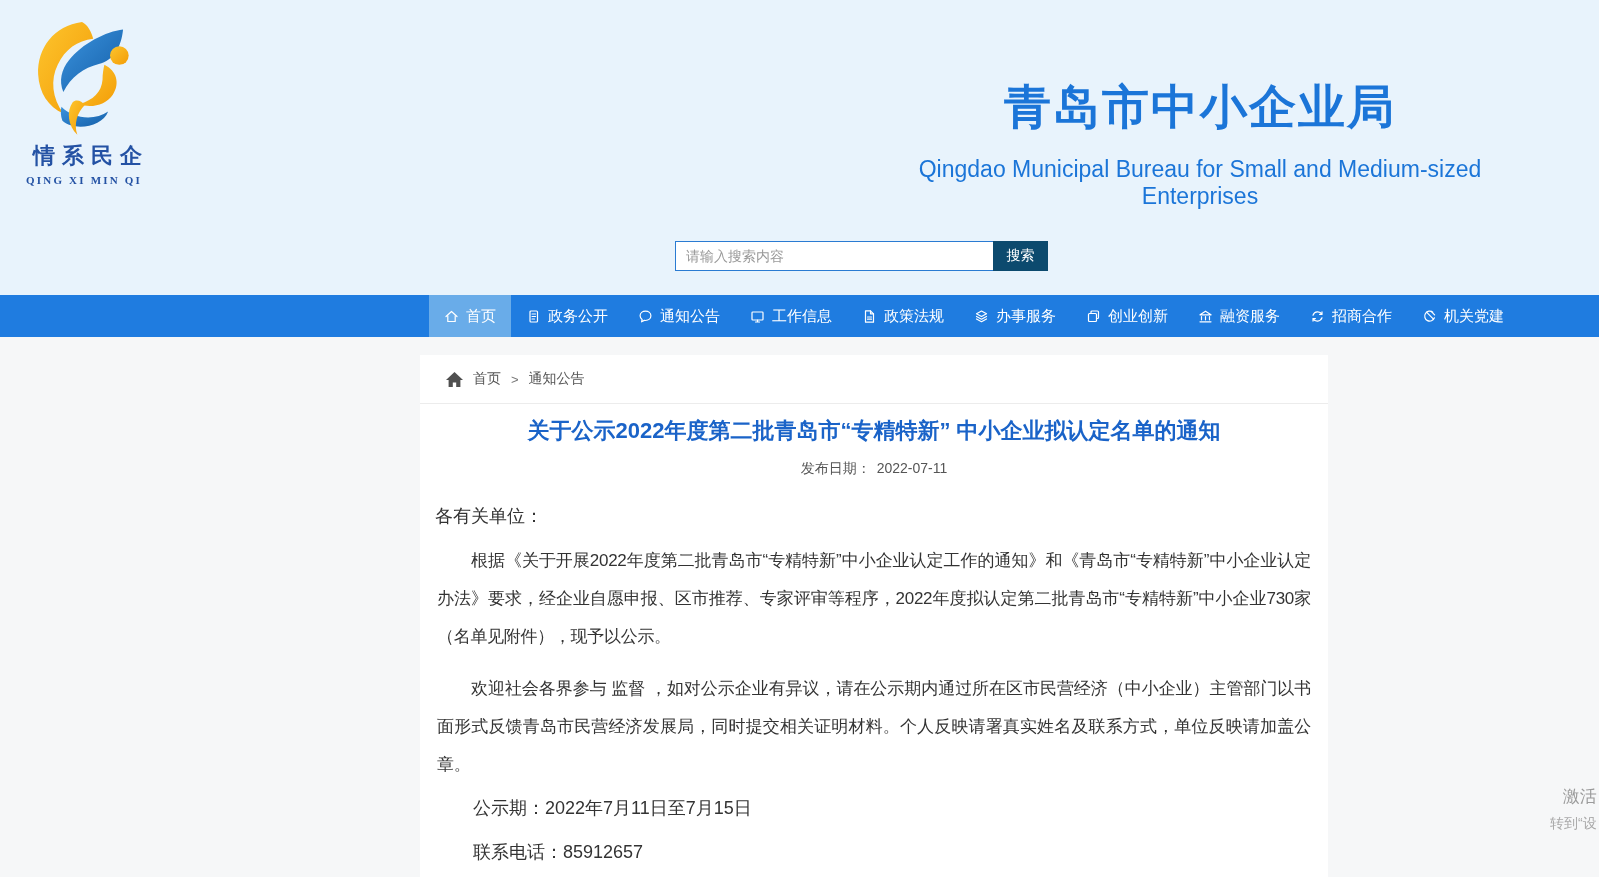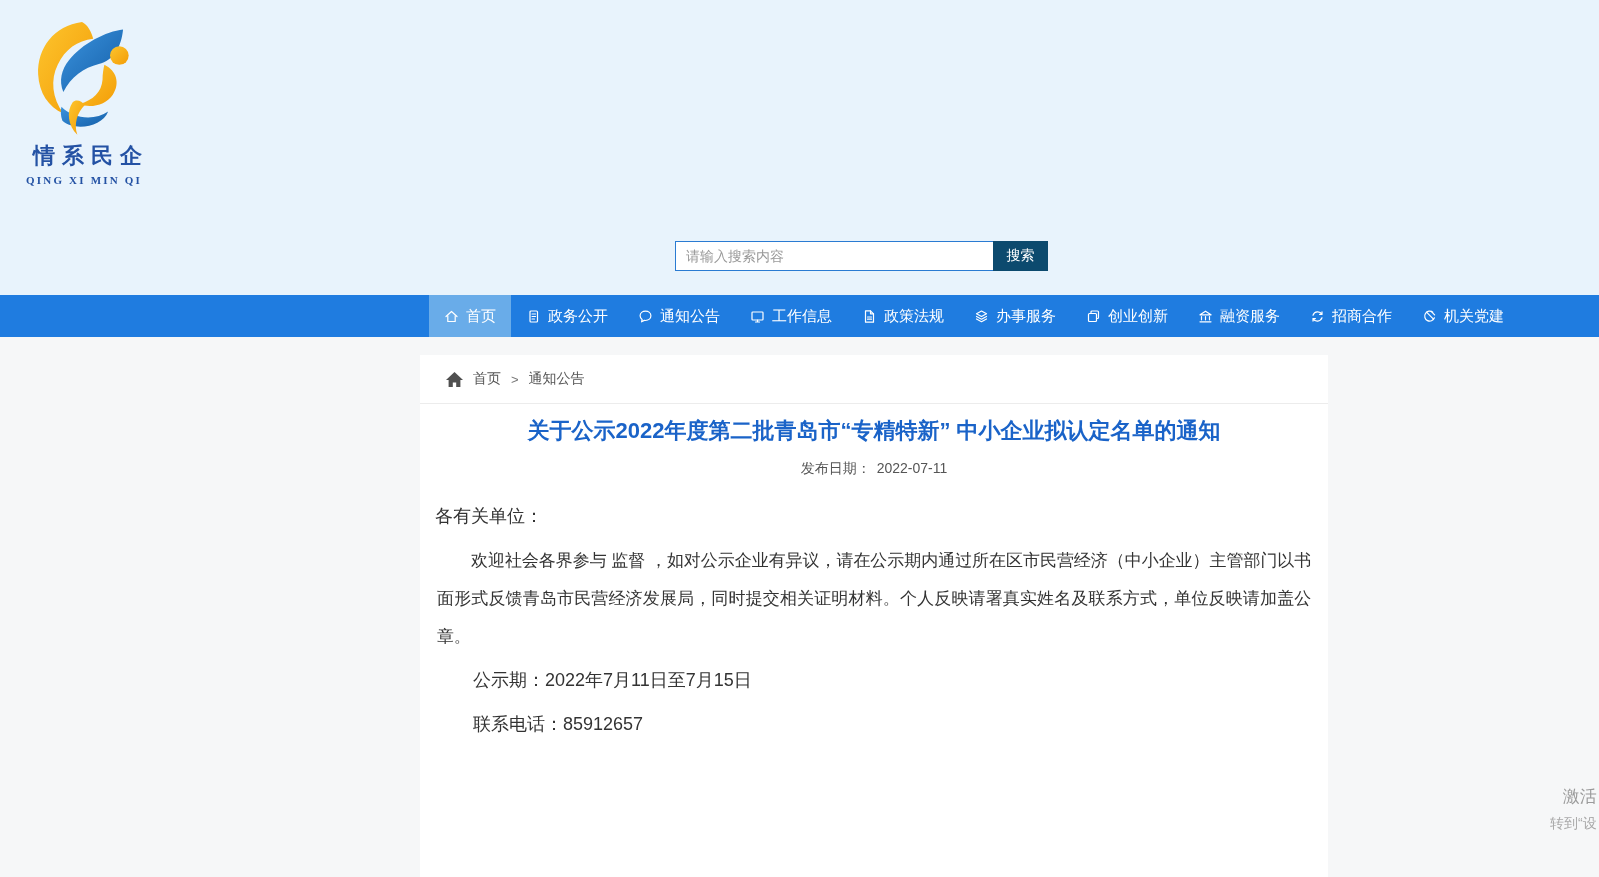--- a/index.html
+++ b/index.html
@@ -113,20 +113,22 @@
           <path d="M38 95 C50 108 74 110 88 100 C82 116 53 122 39 110 C37 105 37 99 38 95 Z" fill="url(#bg)"></path>
           <path d="M63 93 C55 101 51 113 55 125 C45 115 43 100 50 90 C54 86 60 89 63 93 Z" fill="url(#og)"></path>
         </svg>
       </div>
       <div class="logo-cn">情系民企</div>
       <div class="logo-en">QING XI MIN QI</div>
     </div>
 
 
     <div class="org org-right">
+      <div class="org-cn">青岛市中小企业局</div>
+      <div class="org-en">Qingdao Municipal Bureau for Small and Medium-sized Enterprises</div>
     </div>
 
     <input class="search-input" type="text" placeholder="请输入搜索内容" style="">
     <button class="search-btn">搜索</button>
   </header>
 
   <nav class="main-nav">
     <div class="nav-inner">
 
       <div class="nav-item active">
@@ -246,20 +248,21 @@
     </div>
 
     <h1 class="article-title">关于公示2022年度第二批青岛市“专精特新” 中小企业拟认定名单的通知</h1>
 
     <div class="pub-date">
       <span>发布日期：</span><span class="dv">2022-07-11</span>
     </div>
 
     <p class="salutation">各有关单位：</p>
 
+    <p class="para">根据《关于开展2022年度第二批青岛市“专精特新”中小企业认定工作的通知》和《青岛市“专精特新”中小企业认定办法》要求，经企业自愿申报、区市推荐、专家评审等程序，2022年度拟认定第二批青岛市“专精特新”中小企业730家（名单见附件），现予以公示。</p>
     <p class="para">欢迎社会各界参与 监督 ，如对公示企业有异议，请在公示期内通过所在区市民营经济（中小企业）主管部门以书面形式反馈青岛市民营经济发展局，同时提交相关证明材料。个人反映请署真实姓名及联系方式，单位反映请加盖公章。</p>
 
     <p class="info-line">公示期：2022年7月11日至7月15日</p>
     <p class="info-line">联系电话：85912657</p>
 
   </main>
 
   <div class="watermark">
     <div class="wm1">激活</div>
     <div class="wm2">转到“设</div>

